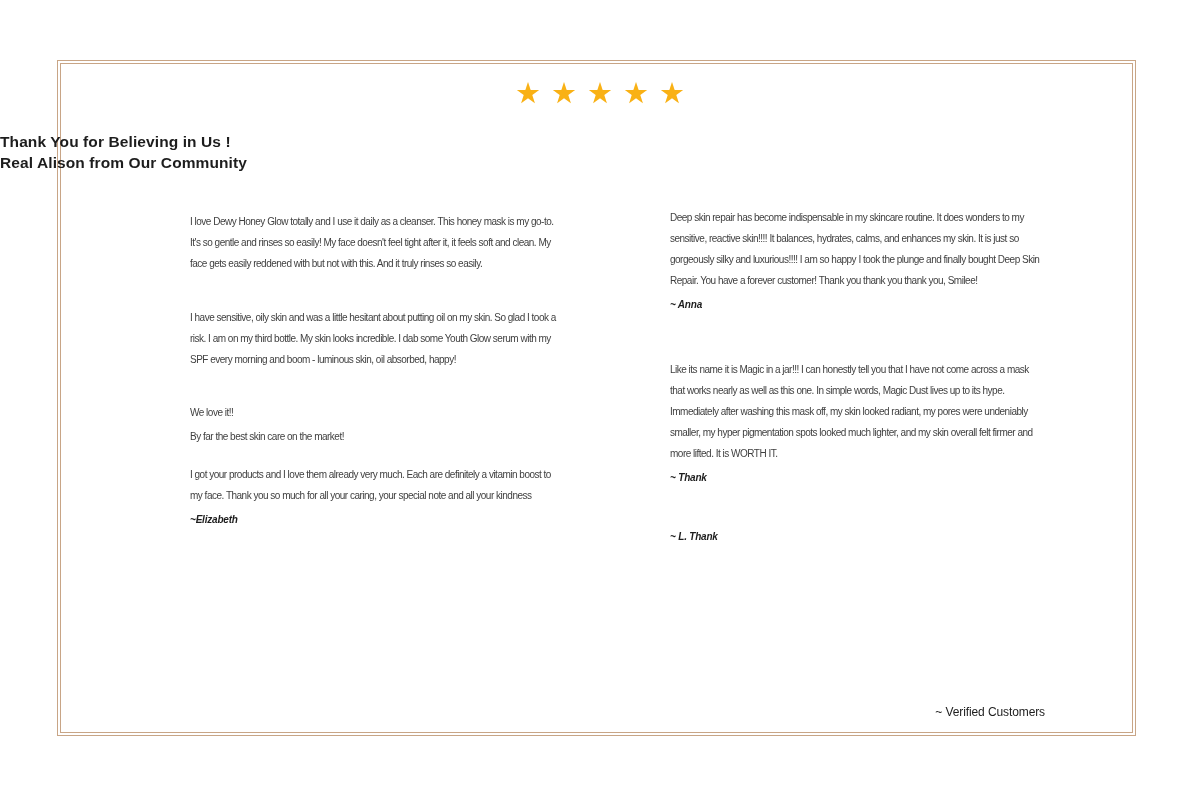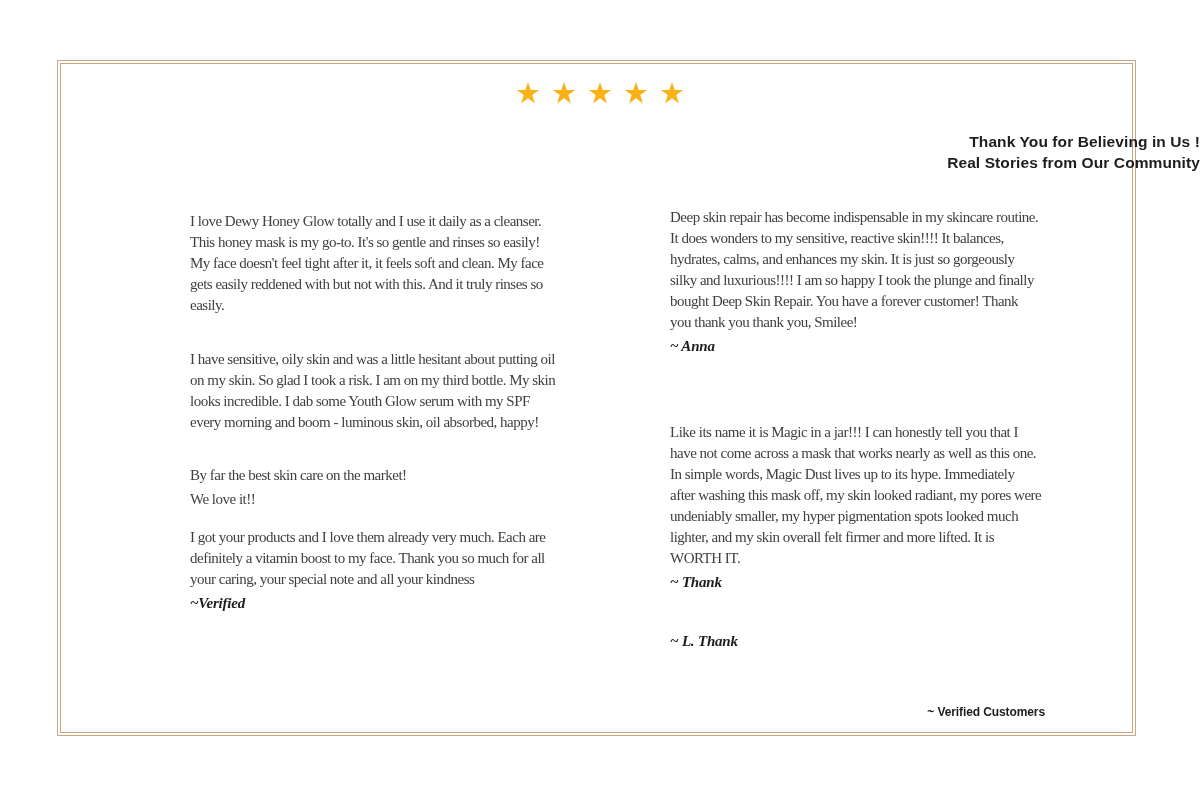--- a/index.html
+++ b/index.html
@@ -37,93 +37,92 @@
     line-height: 30px;
     color: var(--star, #f9b115);
   }
   .star { display: inline-block; margin: 0 5px; }
 
   
   .header {
     position: absolute;
     top: 132px; left: 0;
     width: 100%;
-    text-align: right;
+    text-align: left;
     color: var(--heading, #1d1d1d);
     font-weight: 700;
     font-size: 15.5px;
     line-height: 20.5px;
     letter-spacing: 0.1px;
   }
 
   
   .col {
     position: absolute;
-    font-size: 15px;
+    font-size: 10px;
     line-height: 21px;
     letter-spacing: -0.5px;
     color: var(--body, #3f3f3f);
-    font-family: Liberation Serif, serif;
   }
   .col-left  { left: 190px; top: 211px; width: 368px; }
   .col-right { left: 670px; top: 207px; width: 372px; }
 
   .t p { margin: 0; }
   .t p + p { margin-top: 3px; }
   .t .author {
     margin-top: 3px;
     font-weight: 700;
     font-style: italic;
     color: var(--heading, #1d1d1d);
     letter-spacing: -0.2px;
   }
   .mb33 { margin-bottom: 33px; }
   .mb27 { margin-bottom: 32px; }
   .mb17 { margin-bottom: 17px; }
-  .mb52 { margin-bottom: 65px; }
+  .mb52 { margin-bottom: 44px; }
   .mb49 { margin-bottom: 38px; }
 
   
   .footer {
     position: absolute;
     top: 705px; right: 155px;
     font-size: 12px;
-    font-weight: 700;
+    font-weight: 400;
     letter-spacing: -0.1px;
     color: var(--heading, #1d1d1d);
   }
 </style>
 </head>
 <body>
 
 <div class="frame"></div>
 
 <div class="stars">
   <span class="star">★</span><span class="star">★</span><span class="star">★</span><span class="star">★</span><span class="star">★</span>
 </div>
 
 <div class="header">
   <div>Thank You for Believing in Us !</div>
-  <div>Real Stories from Our Community</div>
+  <div>Real Alison from Our Community</div>
 </div>
 
 <div class="col col-left">
   <article class="t mb33">
     <p>I love Dewy Honey Glow totally and I use it daily as a cleanser. This honey mask is my go-to. It's so gentle and rinses so easily! My face doesn't feel tight after it, it feels soft and clean. My face gets easily reddened with but not with this. And it truly rinses so easily.</p>
   </article>
   <article class="t mb27">
     <p>I have sensitive, oily skin and was a little hesitant about putting oil on my skin. So glad I took a risk. I am on my third bottle. My skin looks incredible. I dab some Youth Glow serum with my SPF every morning and boom - luminous skin, oil absorbed, happy!</p>
   </article>
   <article class="t mb17">
+    <p>We love it!!</p>
     <p>By far the best skin care on the market!</p>
-    <p>We love it!!</p>
   </article>
   <article class="t">
     <p>I got your products and I love them already very much. Each are definitely a vitamin boost to my face. Thank you so much for all your caring, your special note and all your kindness</p>
-    <p class="author">~Verified</p>
+    <p class="author">~Elizabeth</p>
   </article>
 </div>
 
 <div class="col col-right">
   <article class="t mb52">
     <p>Deep skin repair has become indispensable in my skincare routine. It does wonders to my sensitive, reactive skin!!!! It balances, hydrates, calms, and enhances my skin. It is just so gorgeously silky and luxurious!!!! I am so happy I took the plunge and finally bought Deep Skin Repair. You have a forever customer! Thank you thank you thank you, Smilee!</p>
     <p class="author">~ Anna</p>
   </article>
   <article class="t mb49">
     <p>Like its name it is Magic in a jar!!! I can honestly tell you that I have not come across a mask that works nearly as well as this one. In simple words, Magic Dust lives up to its hype. Immediately after washing this mask off, my skin looked radiant, my pores were undeniably smaller, my hyper pigmentation spots looked much lighter, and my skin overall felt firmer and more lifted. It is WORTH IT.</p>

